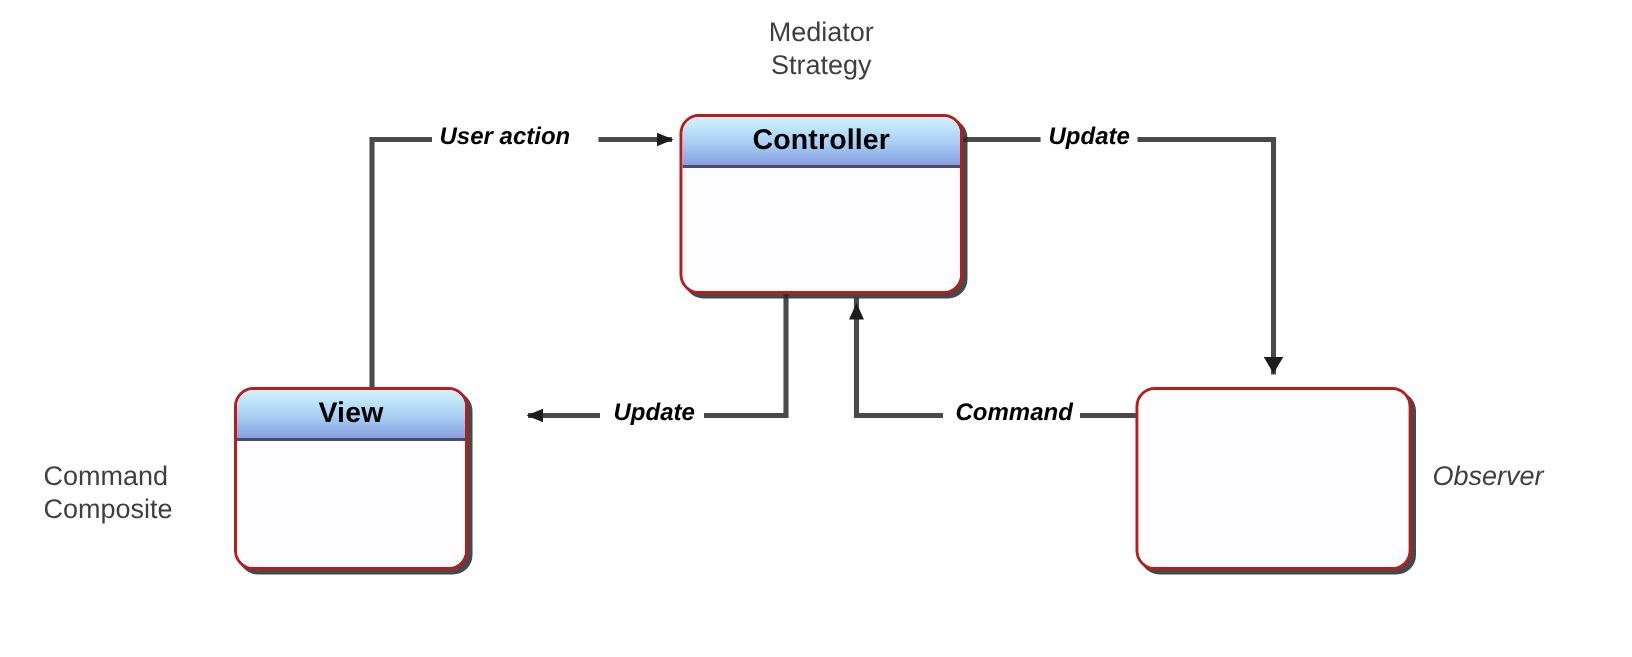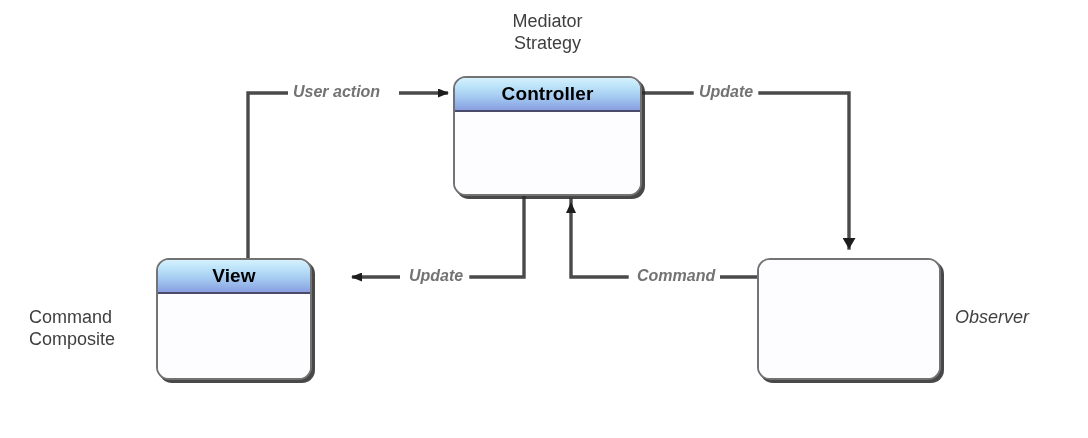--- a/index.html
+++ b/index.html
@@ -23,21 +23,21 @@
     left: 0;
     top: 0;
     width: 1088px;
     height: 438px;
   }
 
   
   .uml-box {
     position: absolute;
     box-sizing: border-box;
-    border: 2px solid #737373;
+    border: 2px solid #b91c1c;
     border-radius: 13px;
     background: #fdfdff;
     box-shadow: 3px 3px 0 0 rgba(40,40,40,0.85);
     overflow: hidden;
     z-index: 5;
   }
   .uml-header {
     position: relative;
     height: 32px;
     line-height: 31px;
@@ -68,21 +68,21 @@
     white-space: pre-line;
     z-index: 4;
   }
 
   
   .edge-label {
     position: absolute;
     font-size: 16px;
     font-style: italic;
     font-weight: bold;
-    color: #737373;
+    color: #000000;
     background: #ffffff;
     padding: 0 5px;
     white-space: nowrap;
     z-index: 6;
   }
 </style>
 </head>
 <body>
 
 <div id="canvas">

